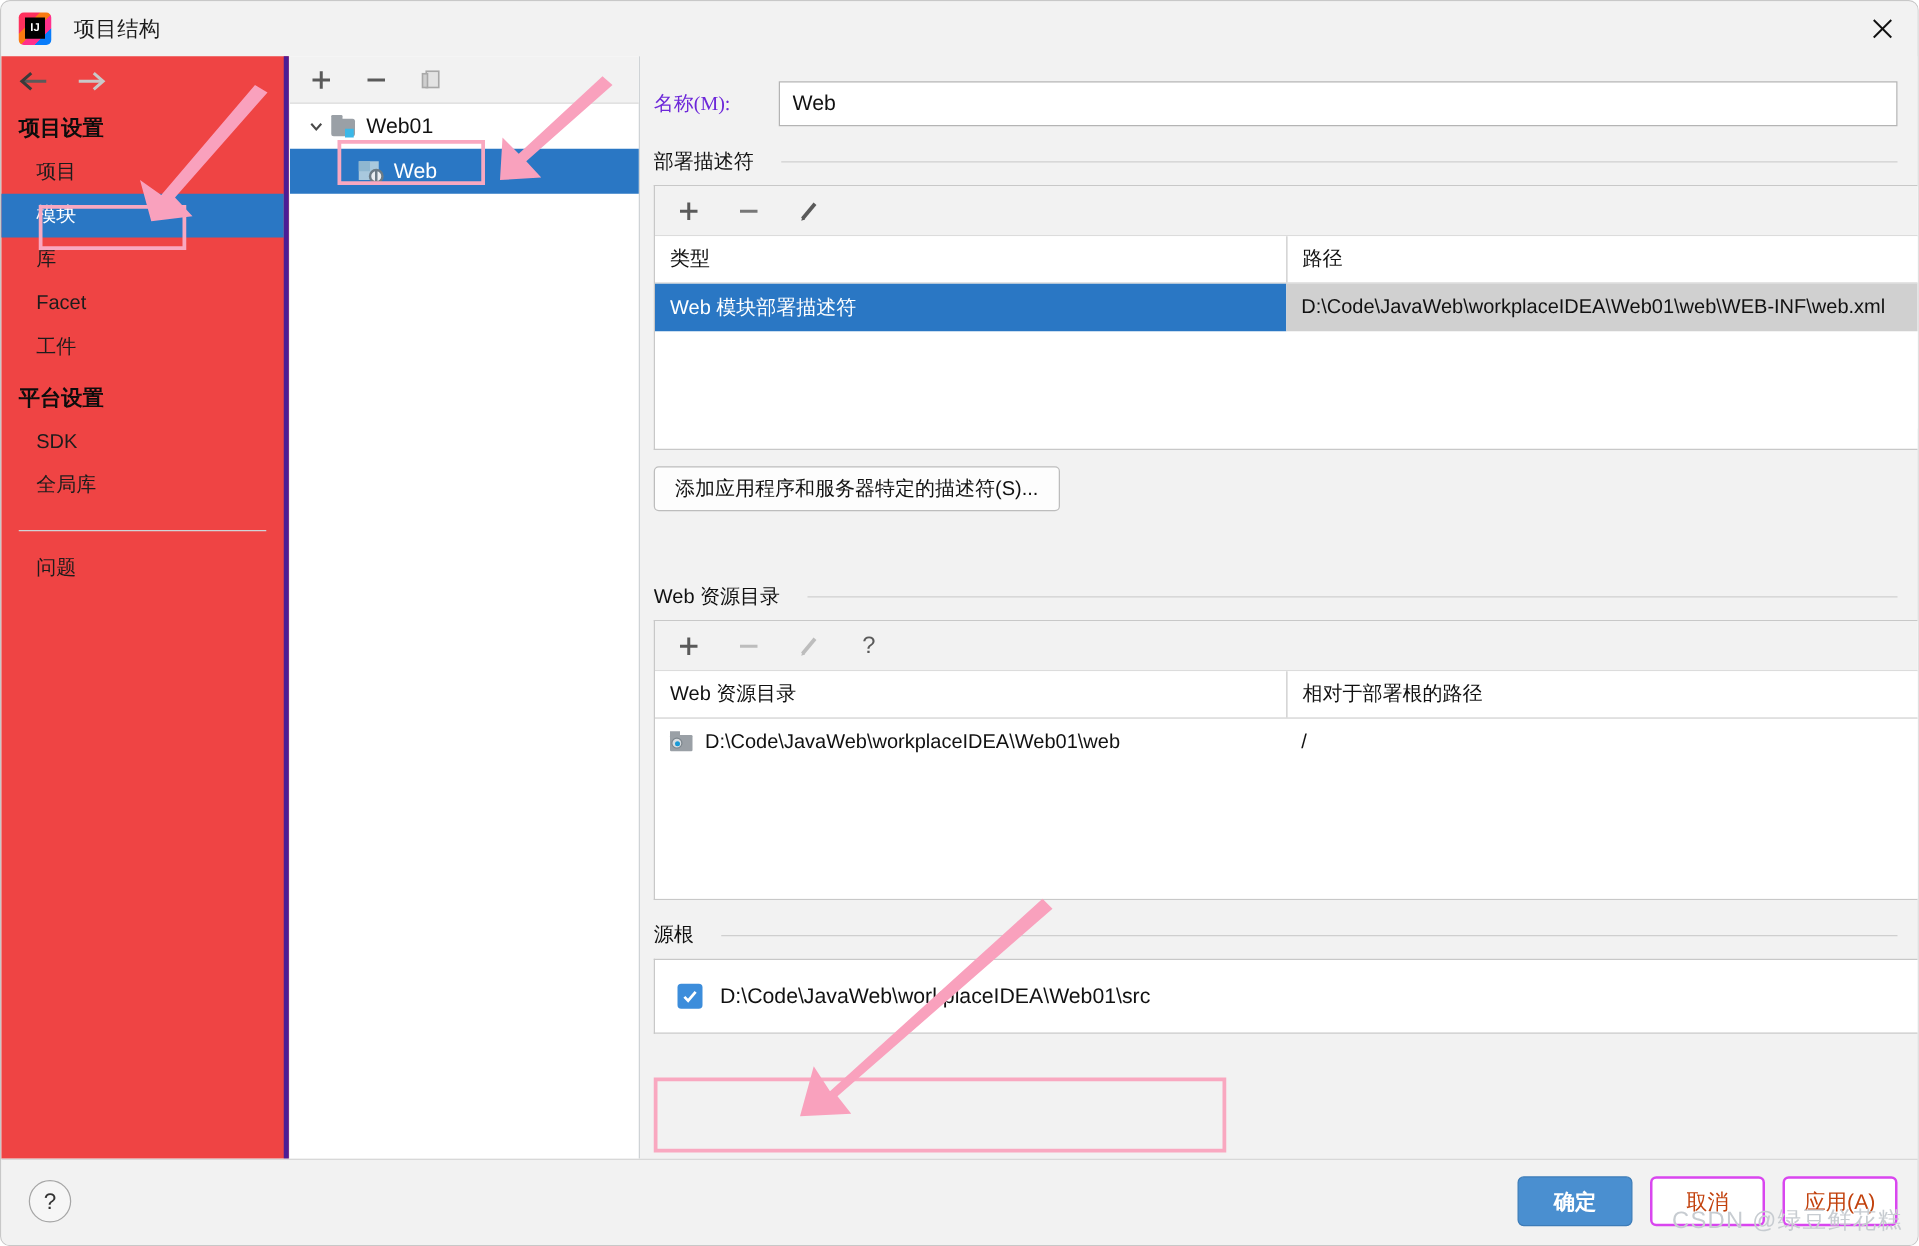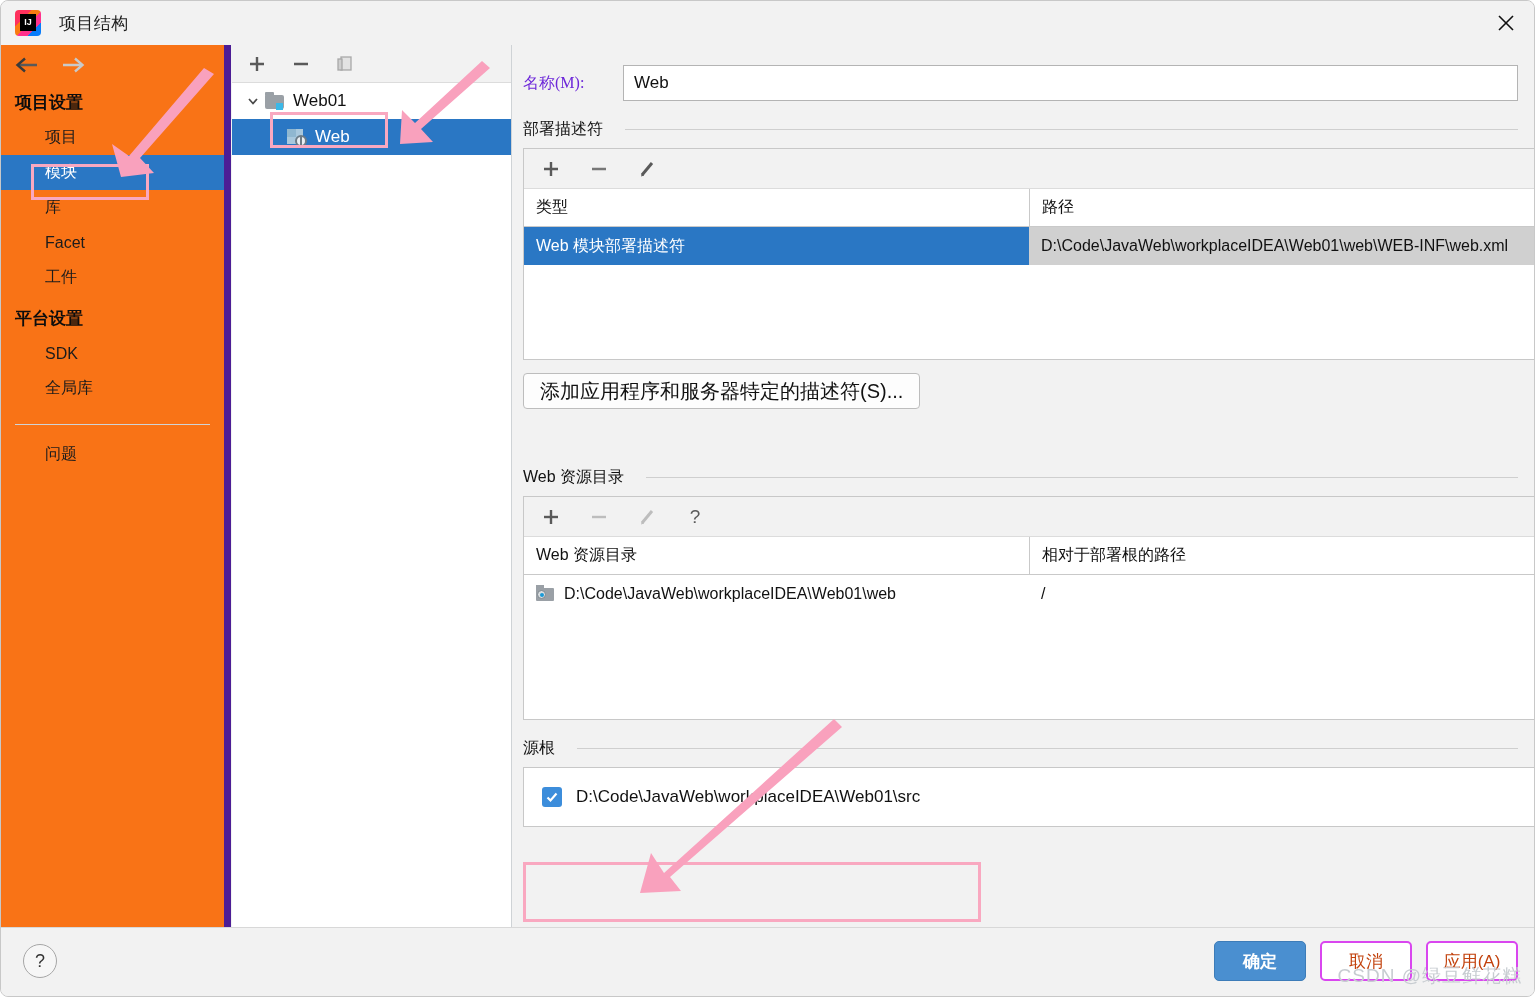--- a/index.html
+++ b/index.html
@@ -49,35 +49,35 @@
 
   
   .content {
     position: absolute; left: 0; top: 44px; width: 1535px; height: 882px;
     background: #f2f2f2;
   }
 
   
   .sidebar {
     position: absolute; left: 0; top: 0; width: 230px; height: 882px;
-    background: #f97316;
-    border-right: 7px solid #4c1d95;
+    background: #ef4444;
+    border-right: 4px solid #4c1d95;
   }
   .navrow { height: 40px; display: flex; align-items: center; padding-left: 12px; gap: 18px; }
   .navbtn { width: 28px; height: 22px; display: flex; align-items: center; justify-content: center; cursor: pointer; }
   .navbtn.disabled { cursor: default; }
 
   .sb-group {
     font-size: 17px; font-weight: bold; color: #0d0d0d;
     padding: 6px 0 6px 14px;
   }
   .sb-group.second { padding-top: 12px; }
   .sb-item {
     height: 35px; display: flex; align-items: center;
-    padding-left: 44px; font-size: 16px; color: #1c1c1c; cursor: pointer;
+    padding-left: 28px; font-size: 16px; color: #1c1c1c; cursor: pointer;
   }
   .sb-item.selected { background: #2a77c4; color: #ffffff; }
   .sb-sep { height: 1px; background: #cfd3d6; margin: 18px 14px 12px 14px; }
 
   
   .treepanel {
     position: absolute; left: 231px; top: 0; width: 280px; height: 882px;
     background: #ffffff;
     border-right: 1px solid #cfd3d6;
   }
@@ -143,21 +143,21 @@
   .tbl-row { display: flex; height: 38px; font-size: 16px; color: #111; }
   .tbl-row .c { display: flex; align-items: center; padding-left: 12px; overflow: hidden; white-space: nowrap; }
   .tbl-row.selected .c:first-child { background: #2a77c4; color: #fff; }
   .tbl-row.selected .c:last-child { background: #d0d0d0; color: #111; }
   .tbl-body { background: #ffffff; text-align: center; }
 
   .btn {
     display: inline-flex; align-items: center; justify-content: center;
     height: 36px; padding: 0 16px;
     background: #fdfdfd; border: 1px solid #bdbdbd; border-radius: 4px;
-    font-size: 20px; color: #111; cursor: pointer;
+    font-size: 16px; color: #111; cursor: pointer;
     font-family: "Liberation Sans", sans-serif;
   }
 
   .srcroot-box {
     margin-left: 10px; background: #ffffff; border: 1px solid #c8c8c8; border-right: none;
     height: 60px; display: flex; align-items: center; padding-left: 18px; gap: 14px;
   }
   .cbx {
     width: 20px; height: 20px; border-radius: 3px; background: #3c8ddb;
     display: flex; align-items: center; justify-content: center; flex: none; cursor: pointer;

